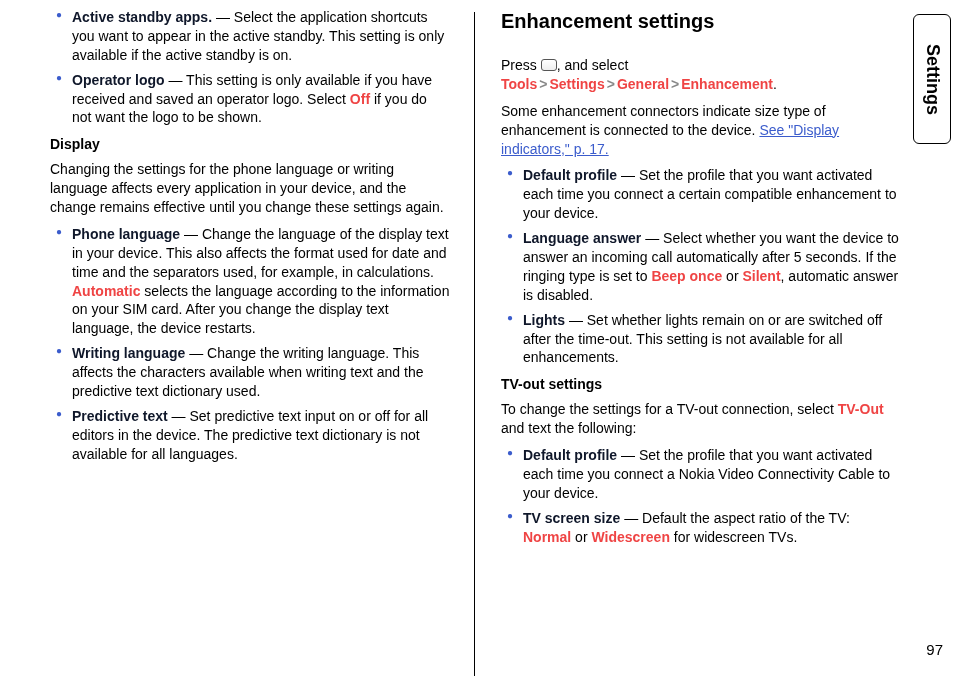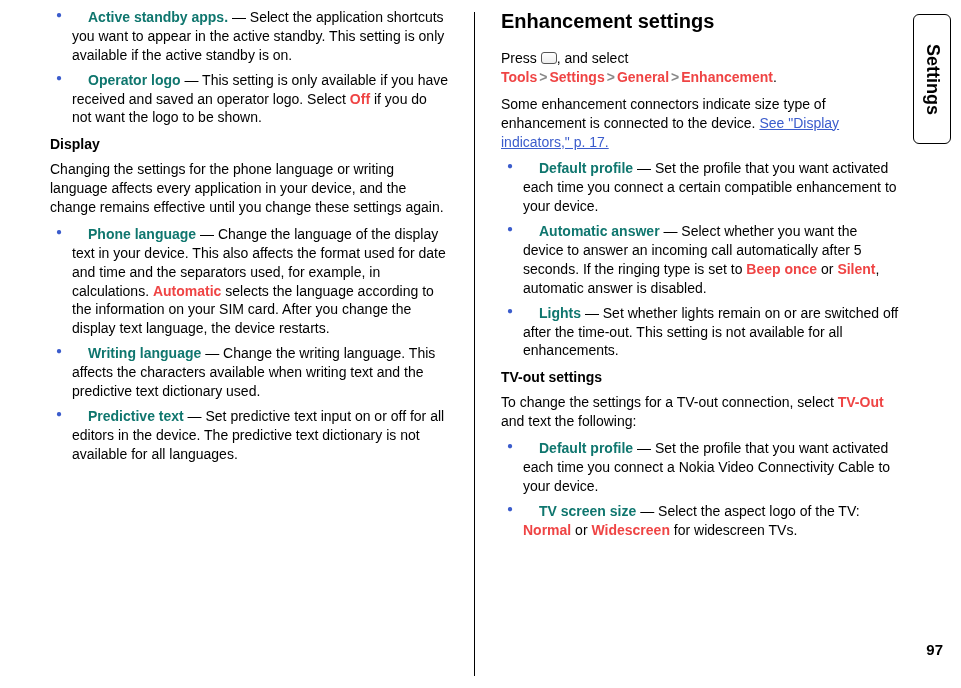--- a/index.html
+++ b/index.html
@@ -29,21 +29,21 @@
     .col-left { padding-right: 6px; }
     .col-right { padding-left: 8px; }
     .divider {
       width: 1px;
       background: #000;
       margin: 4px 0;
     }
     h2 {
       font-size: 20px;
       font-weight: bold;
-      margin-bottom: 14px;
+      margin-bottom: 21px;
     }
     p {
       margin-bottom: 8px;
     }
     ul {
       list-style: none;
       margin-bottom: 8px;
     }
     li {
       position: relative;
@@ -52,23 +52,22 @@
     }
     li:before {
       content: "●";
       position: absolute;
       left: 6px;
       top: 0;
       color: #3b5ccc;
       font-size: 10px;
     }
     .term {
-      color: #0f766e;
-      font-weight: bold;
-      margin-left: 16px;
+      color: #0f172a;
+      font-weight: bold;
     }
     .ui-text {
       color: #ef4444;
       font-weight: bold;
     }
     .link {
       color: #3b5ccc;
       text-decoration: underline;
     }
     .sub-heading {
@@ -91,21 +90,21 @@
     .side-tab span {
       transform: rotate(90deg);
       font-weight: bold;
       font-size: 18px;
       white-space: nowrap;
     }
     .page-number {
       position: absolute;
       right: 18px;
       bottom: 30px;
-      font-weight: bold;
+      font-weight: normal;
       font-size: 15px;
     }
     .draft {
       position: absolute;
       left: 2px;
       bottom: 90px;
       transform: rotate(-90deg);
       transform-origin: left bottom;
       font-size: 36px;
       font-weight: normal;
@@ -171,38 +170,38 @@
     <p>
       <span>Some enhancement connectors indicate size type of enhancement is connected to the device. </span><a class="link">See "Display indicators," p. 17.</a>
     </p>
 
 
     <ul>
       <li>
         <span class="term">Default profile</span><span> — Set the profile that you want activated each time you connect a certain compatible enhancement to your device.</span>
       </li>
       <li>
-        <span class="term">Automatic answer</span><span> — Select whether you want the device to answer an incoming call automatically after 5 seconds. If the ringing type is set to </span><span class="ui-text">Beep once</span><span> or </span><span class="ui-text">Silent</span><span>, automatic answer is disabled.</span>
+        <span class="term">Language answer</span><span> — Select whether you want the device to answer an incoming call automatically after 5 seconds. If the ringing type is set to </span><span class="ui-text">Beep once</span><span> or </span><span class="ui-text">Silent</span><span>, automatic answer is disabled.</span>
       </li>
       <li>
         <span class="term">Lights</span><span> — Set whether lights remain on or are switched off after the time-out. This setting is not available for all enhancements.</span>
       </li>
     </ul>
 
     <span class="sub-heading">TV-out settings</span>
     <p>
       <span>To change the settings for a TV-out connection, select </span><span class="ui-text">TV-Out</span><span> and text the following:</span>
     </p>
 
     <ul>
       <li>
         <span class="term">Default profile</span><span> — Set the profile that you want activated each time you connect a Nokia Video Connectivity Cable to your device.</span>
       </li>
       <li>
-        <span class="term">TV screen size</span><span> — Select the aspect logo of the TV: </span><span class="ui-text">Normal</span><span> or </span><span class="ui-text">Widescreen</span><span> for widescreen TVs.</span>
+        <span class="term">TV screen size</span><span> — Default the aspect ratio of the TV: </span><span class="ui-text">Normal</span><span> or </span><span class="ui-text">Widescreen</span><span> for widescreen TVs.</span>
       </li>
     </ul>
   </div>
 </div>
 
 <div class="side-tab">
   <span>Settings</span>
 </div>
 
 <div class="page-number">97</div>

